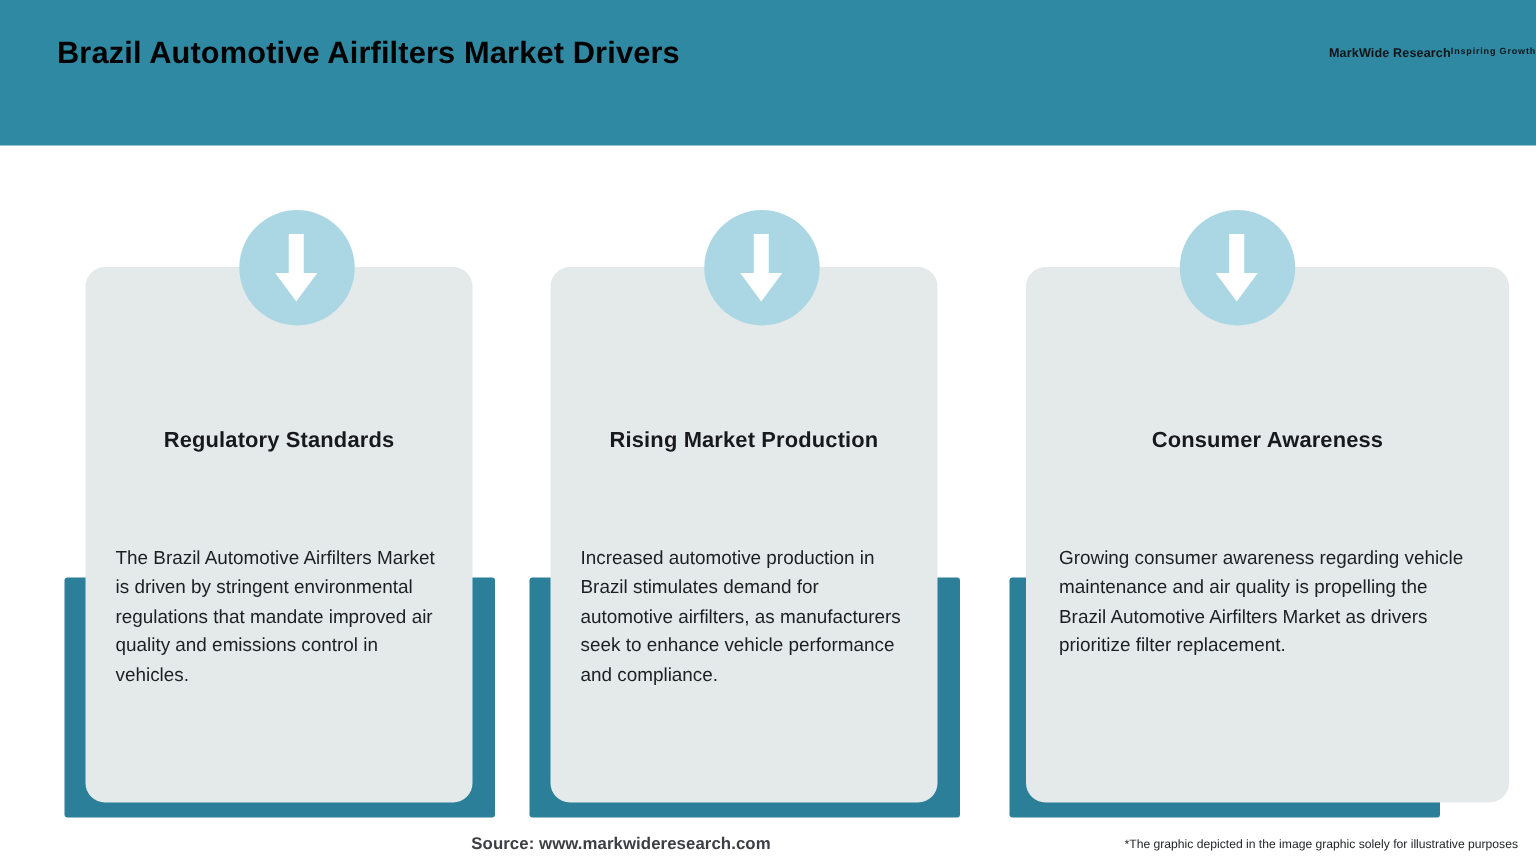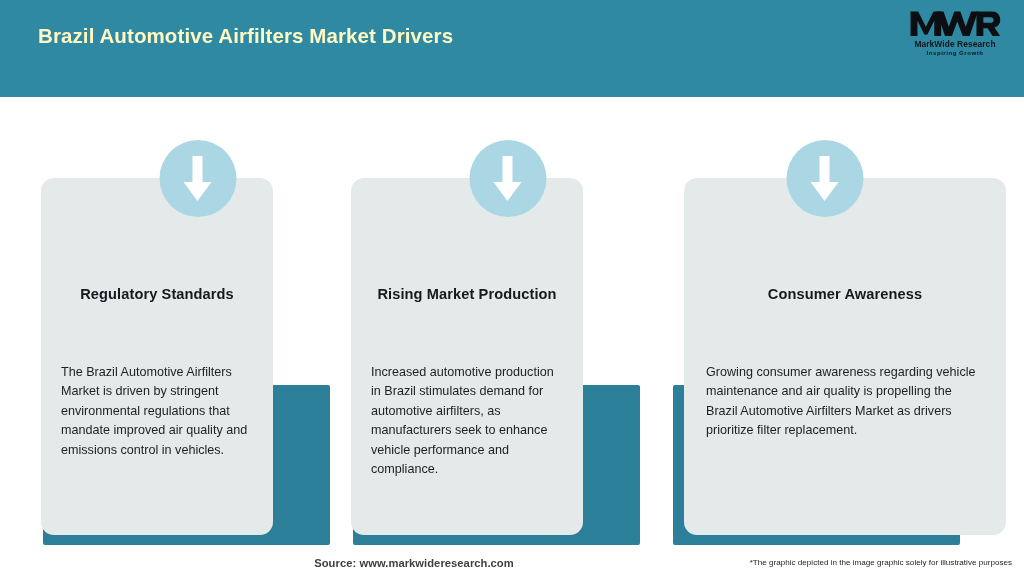--- a/index.html
+++ b/index.html
@@ -12,27 +12,27 @@
     overflow:hidden;
   }
 
   
   .header {
     position:absolute; left:0; top:0; width:1024px; height:97px;
     background:#3089a3;
   }
   .header-title {
     position:absolute; left:38px; top:24px;
-    font-size:20.5px; font-weight:bold; color:#fef9c3;
+    font-size:20.5px; font-weight:bold; color:#000000;
     letter-spacing:0.1px; white-space:nowrap;
   }
   .logo {
     position:absolute; right:17px; top:8px;
     width:104px; height:52px;
-    display:flex; flex-direction:column; align-items:center; justify-content:flex-start;
+    display:flex; flex-direction:row; align-items:center; justify-content:center;
   }
   .logo-mark { width:92px; height:30px; display:block; }
   .logo-name {
     font-size:8.4px; font-weight:bold; color:#101417; letter-spacing:0.1px;
     margin-top:1px; white-space:nowrap;
   }
   .logo-tag {
     font-size:6px; font-weight:bold; color:#101417; letter-spacing:0.55px;
     margin-top:1px; white-space:nowrap;
   }
@@ -48,21 +48,21 @@
   
   .card-backing {
     position:absolute; left:10px; top:245px; width:287px; height:160px;
     background:#2c7f99;
     border-radius:2px;
   }
   .card-wrap.c2 .card-backing { left:13px; }
 
   
   .card {
-    position:absolute; left:8px; top:38px; width:232px; height:357px;
+    position:absolute; left:24px; top:38px; width:258px; height:357px;
     background:#e4e9ea;
     border-radius:13px;
   }
   .card-wrap.c2 .card { left:24px; width:322px; }
 
   
   .card-icon {
     position:absolute; top:0px; left:50%; transform:translateX(-50%);
     width:77px; height:77px; border-radius:50%;
     background:#abd7e5;

